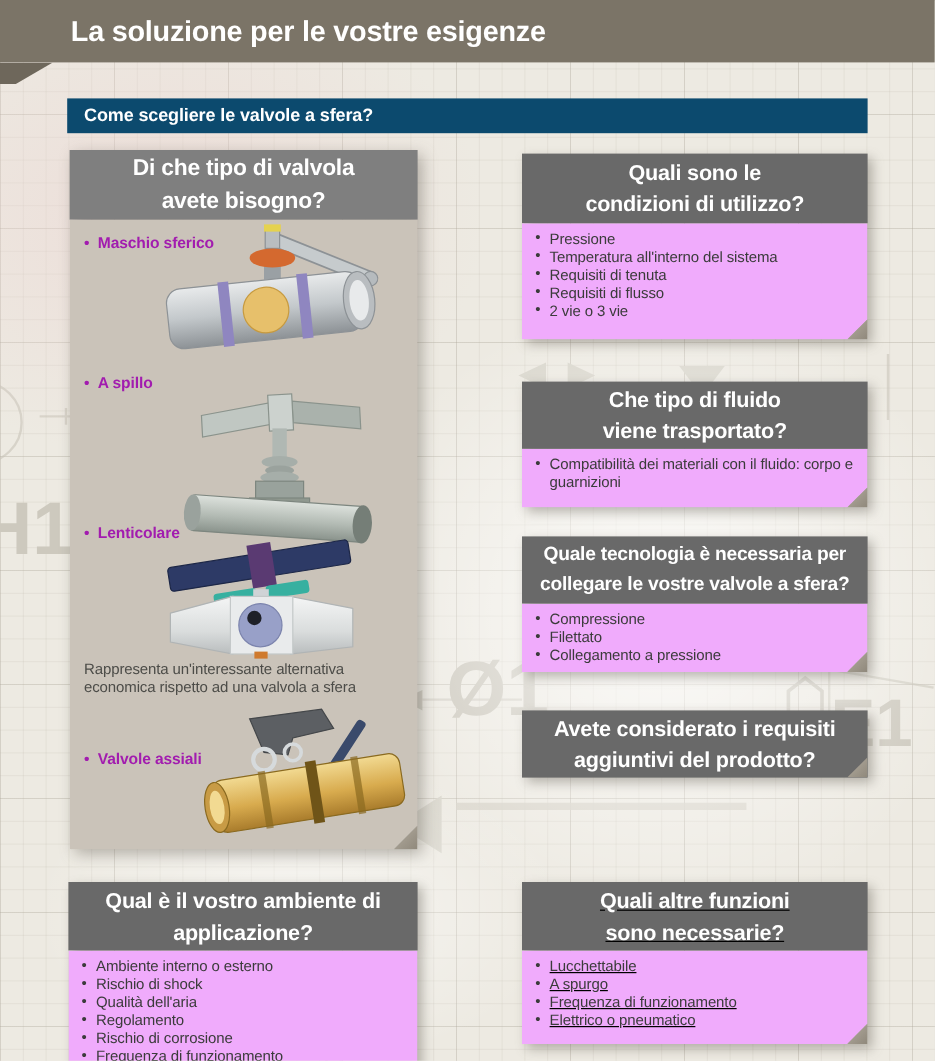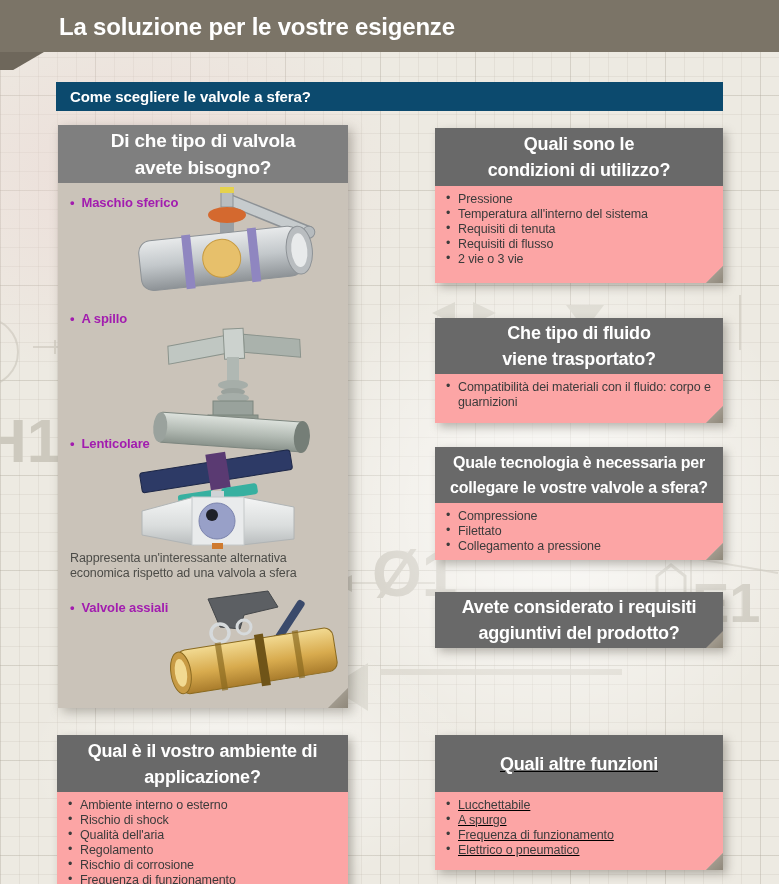--- a/index.html
+++ b/index.html
@@ -33,21 +33,21 @@
   
   .section-bar{position:absolute;left:56px;top:82px;width:667px;height:29px;background:#0c4a6e;z-index:3;
     display:flex;align-items:center;}
   .section-bar span{color:#fff;font-weight:bold;font-size:15px;padding-left:14px;letter-spacing:-.1px;}
 
   
   .qbox{position:absolute;z-index:3;filter:drop-shadow(4px 4px 5px rgba(80,74,63,.38));}
   .qhead{background:#696969;color:#fff;font-weight:bold;text-align:center;
     display:flex;flex-direction:column;justify-content:center;}
   .qhead .hl{font-size:18px;line-height:26px;letter-spacing:-.2px;white-space:nowrap;}
-  .qbody{position:relative;background:#fca5a5;
+  .qbody{position:relative;background:#f0abfc;
     clip-path:polygon(0 0,100% 0,100% calc(100% - 17px),calc(100% - 17px) 100%,0 100%);}
   .fold{position:absolute;right:0;bottom:0;width:17px;height:17px;z-index:5;
     background:linear-gradient(to bottom right,#b4ada1,#8f887b);
     clip-path:polygon(100% 0,0 100%,100% 100%);}
   ul.blist{margin:0;padding:6px 8px 6px 10px;list-style:none;}
   ul.blist li{position:relative;padding-left:13px;font-size:12.5px;line-height:15px;
     color:#3b3b3b;letter-spacing:-.1px;}
   ul.blist li::before{content:"\2022";position:absolute;left:1px;top:-1px;color:#3b3b3b;}
 
   
@@ -204,21 +204,21 @@
       <polygon points="16,66 68,52 68,100 16,90" fill="url(#wg)" stroke="#b0b4b5"></polygon>
       <polygon points="168,62 116,52 116,100 168,94" fill="url(#wg)" stroke="#b0b4b5"></polygon>
       <rect x="66" y="52" width="52" height="48" fill="#e9ebec" stroke="#c4c8c9"></rect>
       <circle cx="91" cy="76" r="18" fill="#98a0c8" stroke="#7c84ad"></circle>
       <circle cx="86" cy="70" r="6" fill="#c6ccе8" opacity=".8"></circle>
       <rect x="86" y="98" width="11" height="6" fill="#cf7a2e"></rect>
     </svg>
 
     <div class="lp-note" style="left:12px;top:368px">Rappresenta un'interessante alternativa economica rispetto ad una valvola a sfera</div>
 
-    <span class="lp-label" style="left:12px;top:417px">Valvole assiali</span>
+    <span class="lp-label" style="left:12px;top:442px">Valvole assiali</span>
 
     <svg class="lp-img" style="left:98px;top:400px" width="190" height="118" viewBox="0 0 190 118">
       <defs>
         <linearGradient id="bg1" x1="0" y1="0" x2="0" y2="1">
           <stop offset="0" stop-color="#f2da92"></stop>
             <stop offset=".55" stop-color="#d8ab4e"></stop>
             <stop offset="1" stop-color="#a97c2c"></stop>
         </linearGradient>
       </defs>
       <polygon points="52,16 112,8 122,24 88,32 84,46 64,44" fill="#5c5f63" stroke="#44474a"></polygon>
@@ -308,20 +308,21 @@
         <li>Rischio di corrosione</li>
         <li>Frequenza di funzionamento</li>
       </ul>
   </div>
 
 </div>
 
 <div class="qbox b6">
   <div class="qhead">
     <div class="hl">Quali altre funzioni</div>
+    <div class="hl">sono necessarie?</div>
   </div>
   <div class="qbody">
     <ul class="blist">
         <li>Lucchettabile</li>
         <li>A spurgo</li>
         <li>Frequenza di funzionamento</li>
         <li>Elettrico o pneumatico</li>
       </ul>
   </div>
   <div class="fold"></div>

